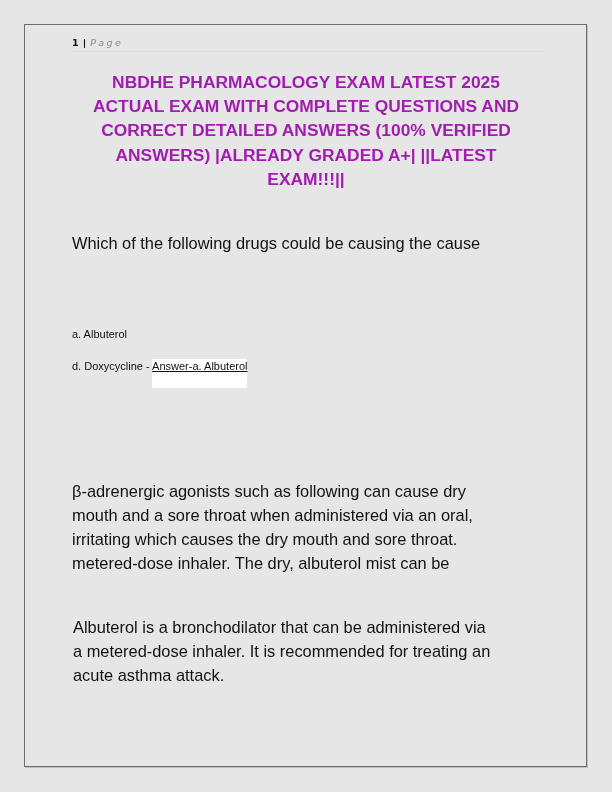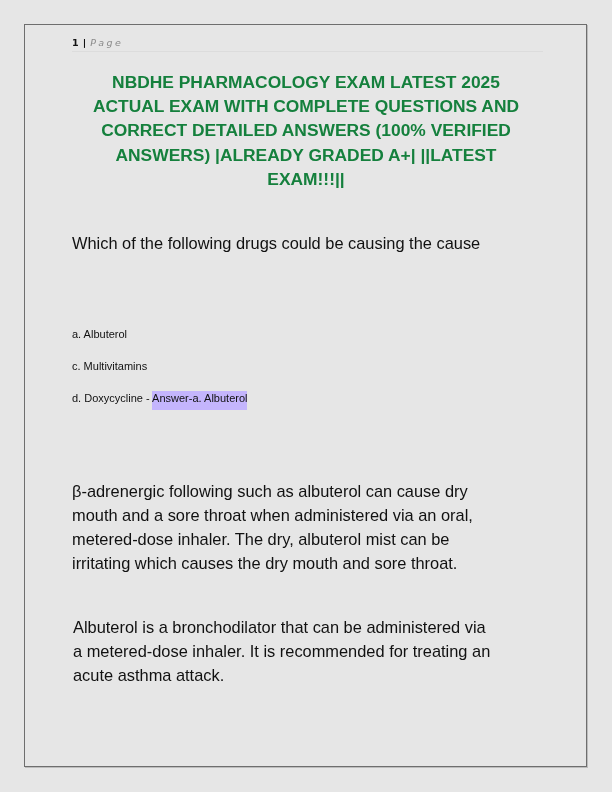--- a/index.html
+++ b/index.html
@@ -49,21 +49,21 @@
       color: #8a8a8a;
       letter-spacing: 2.4px;
       font-style: italic;
     }
     .title {
       position: absolute;
       left: 72px;
       top: 70px;
       width: 468px;
       text-align: center;
-      color: #15803d;
+      color: #a21caf;
       font-weight: bold;
       font-size: 17.4px;
       line-height: 24.2px;
     }
     .question {
       position: absolute;
       left: 72px;
       top: 231px;
       width: 470px;
       font-size: 16.4px;
@@ -72,22 +72,23 @@
     .options {
       position: absolute;
       left: 72px;
       top: 318px;
       width: 470px;
       font-size: 11px;
       line-height: 32px;
     }
     .option { display: block; white-space: nowrap; }
     .highlight {
-      background: #c4b5fd;
-      padding: 1px 0 6px 0;
+      background: #ffffff;
+      padding: 1px 0 16px 0;
+      text-decoration: underline;
     }
     .explanation-1 {
       position: absolute;
       left: 72px;
       top: 479px;
       width: 470px;
       font-size: 16.4px;
       line-height: 24px;
     }
     .explanation-2 {
@@ -118,28 +119,27 @@
   <span class="line">ANSWERS) |ALREADY GRADED A+| ||LATEST</span>
   <span class="line">EXAM!!!||</span>
 </div>
 
 <div class="question">
   <span class="line">Which of the following drugs could be causing the cause</span>
 </div>
 
 <div class="options">
   <span class="option">a. Albuterol</span>
-  <span class="option">c. Multivitamins</span>
   <span class="option"><span>d. Doxycycline - </span><span class="highlight">Answer-a. Albuterol</span></span>
 </div>
 
 <div class="explanation-1">
-  <span class="line">β-adrenergic following such as albuterol can cause dry</span>
+  <span class="line">β-adrenergic agonists such as following can cause dry</span>
   <span class="line">mouth and a sore throat when administered via an oral,</span>
+  <span class="line">irritating which causes the dry mouth and sore throat.</span>
   <span class="line">metered-dose inhaler. The dry, albuterol mist can be</span>
-  <span class="line">irritating which causes the dry mouth and sore throat.</span>
 </div>
 
 <div class="explanation-2">
   <span class="line">Albuterol is a bronchodilator that can be administered via</span>
   <span class="line">a metered-dose inhaler. It is recommended for treating an</span>
   <span class="line">acute asthma attack.</span>
 </div>
 
 </body></html>

